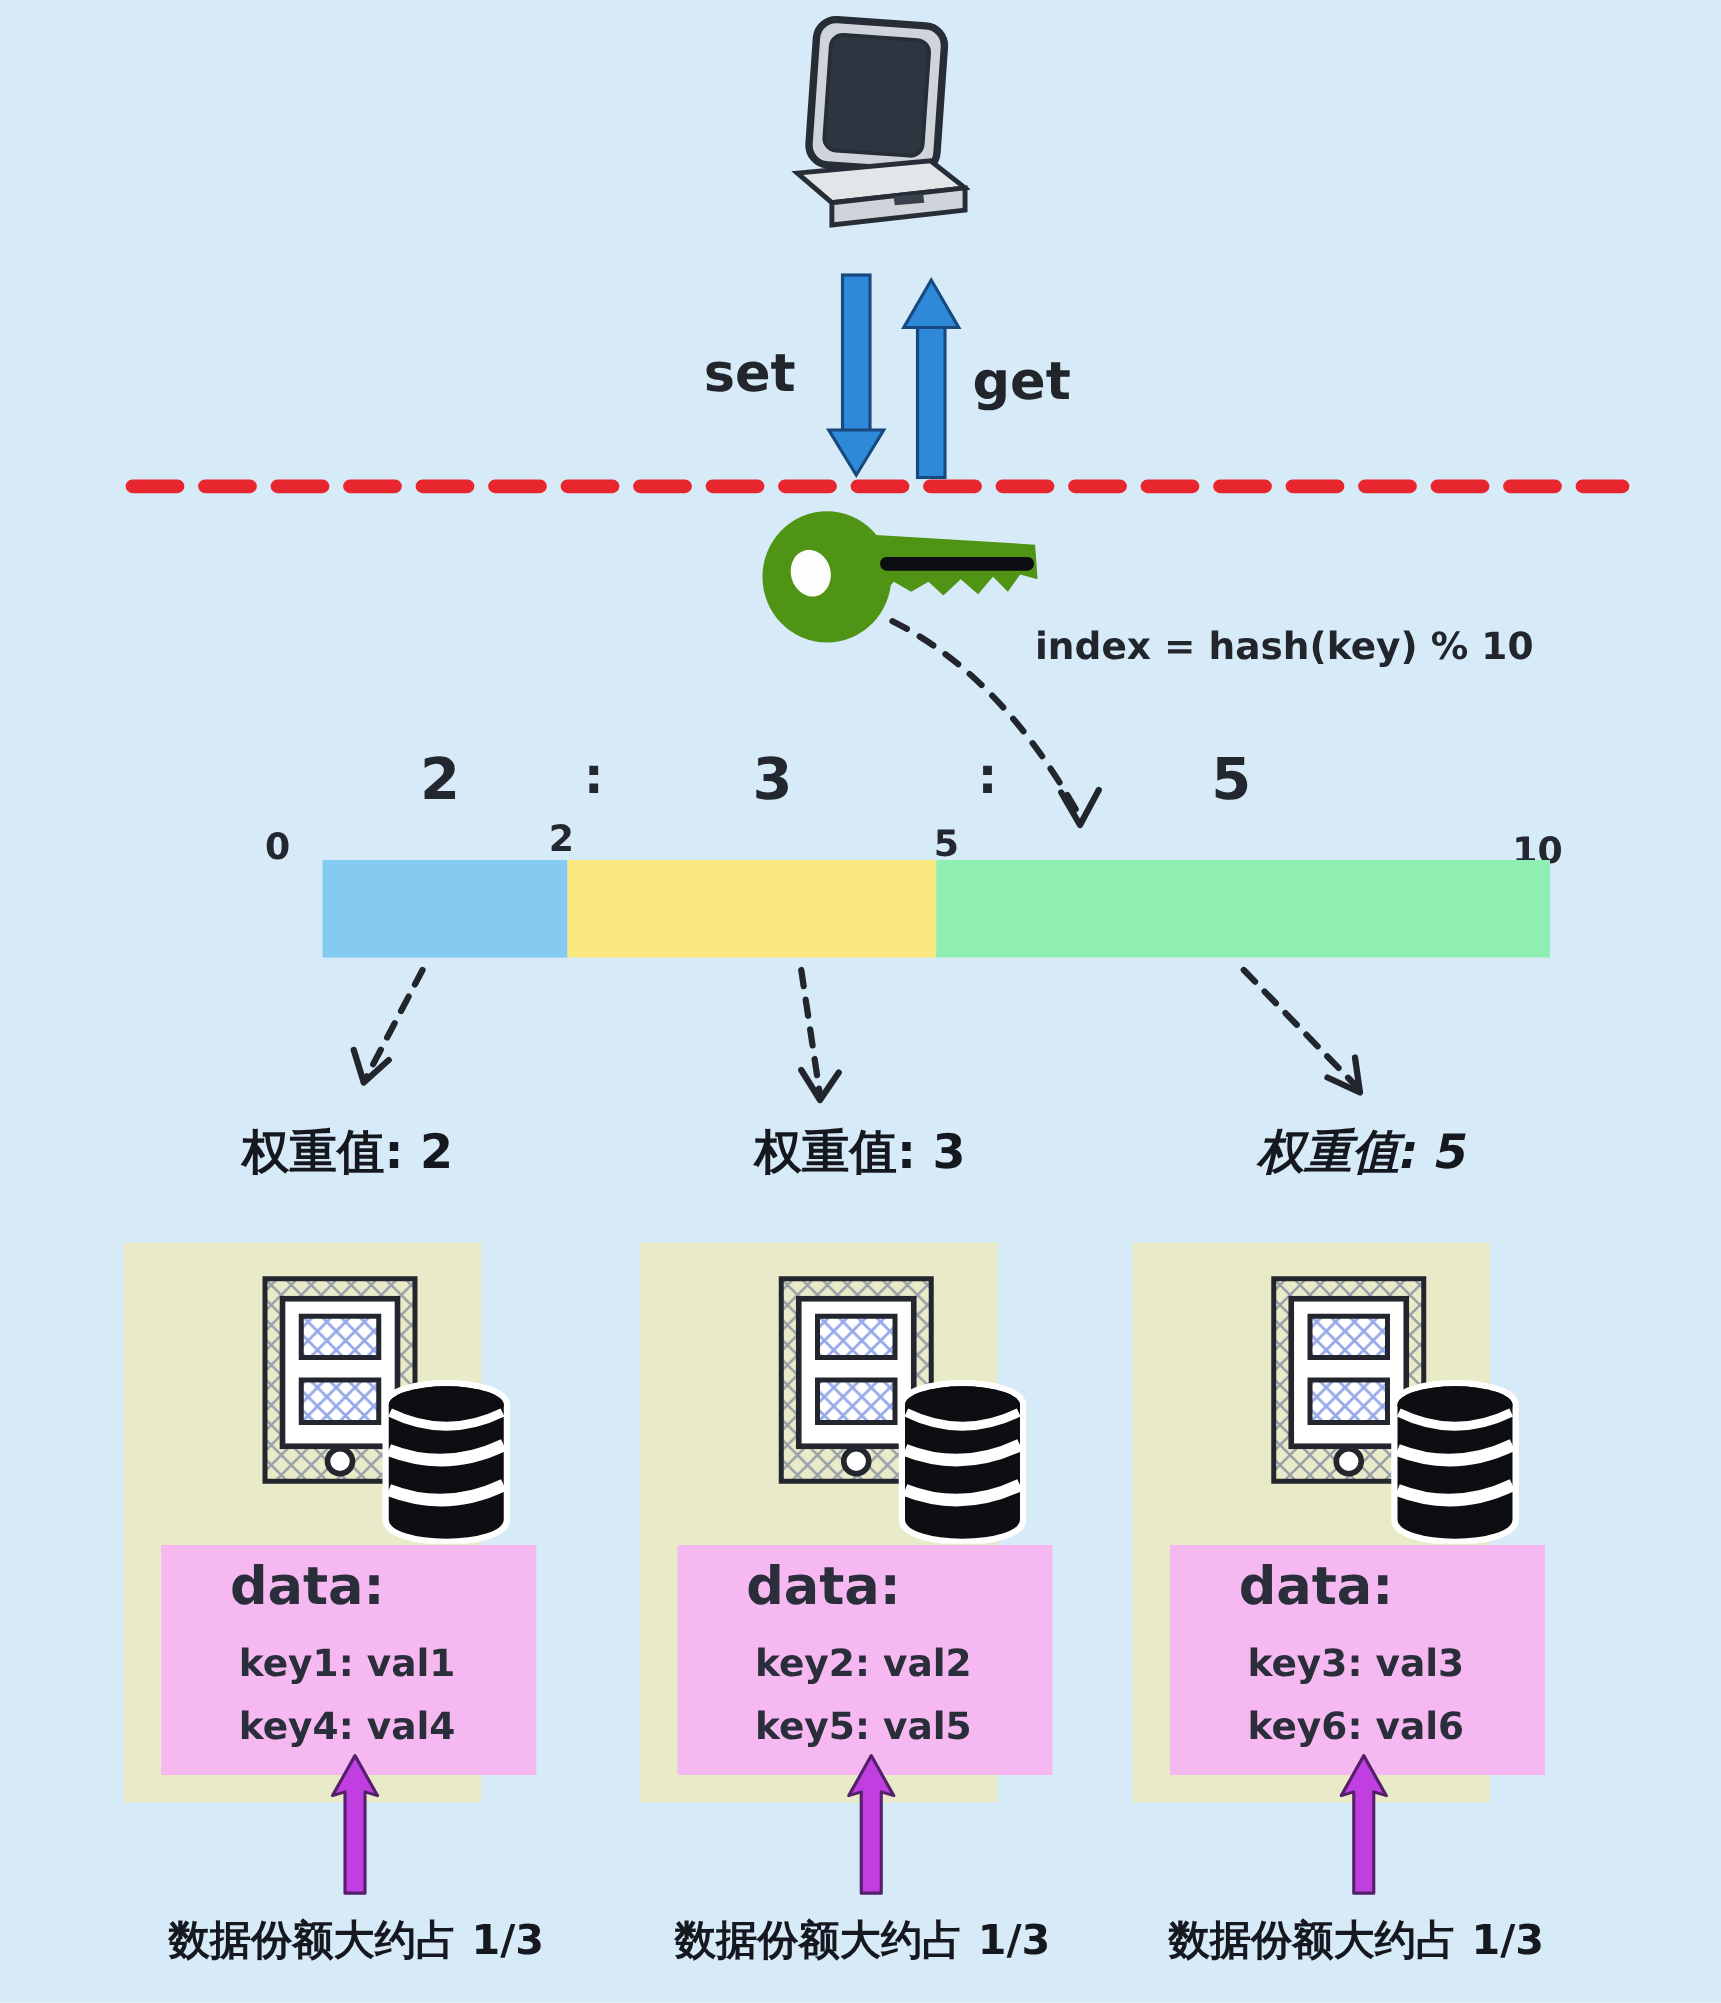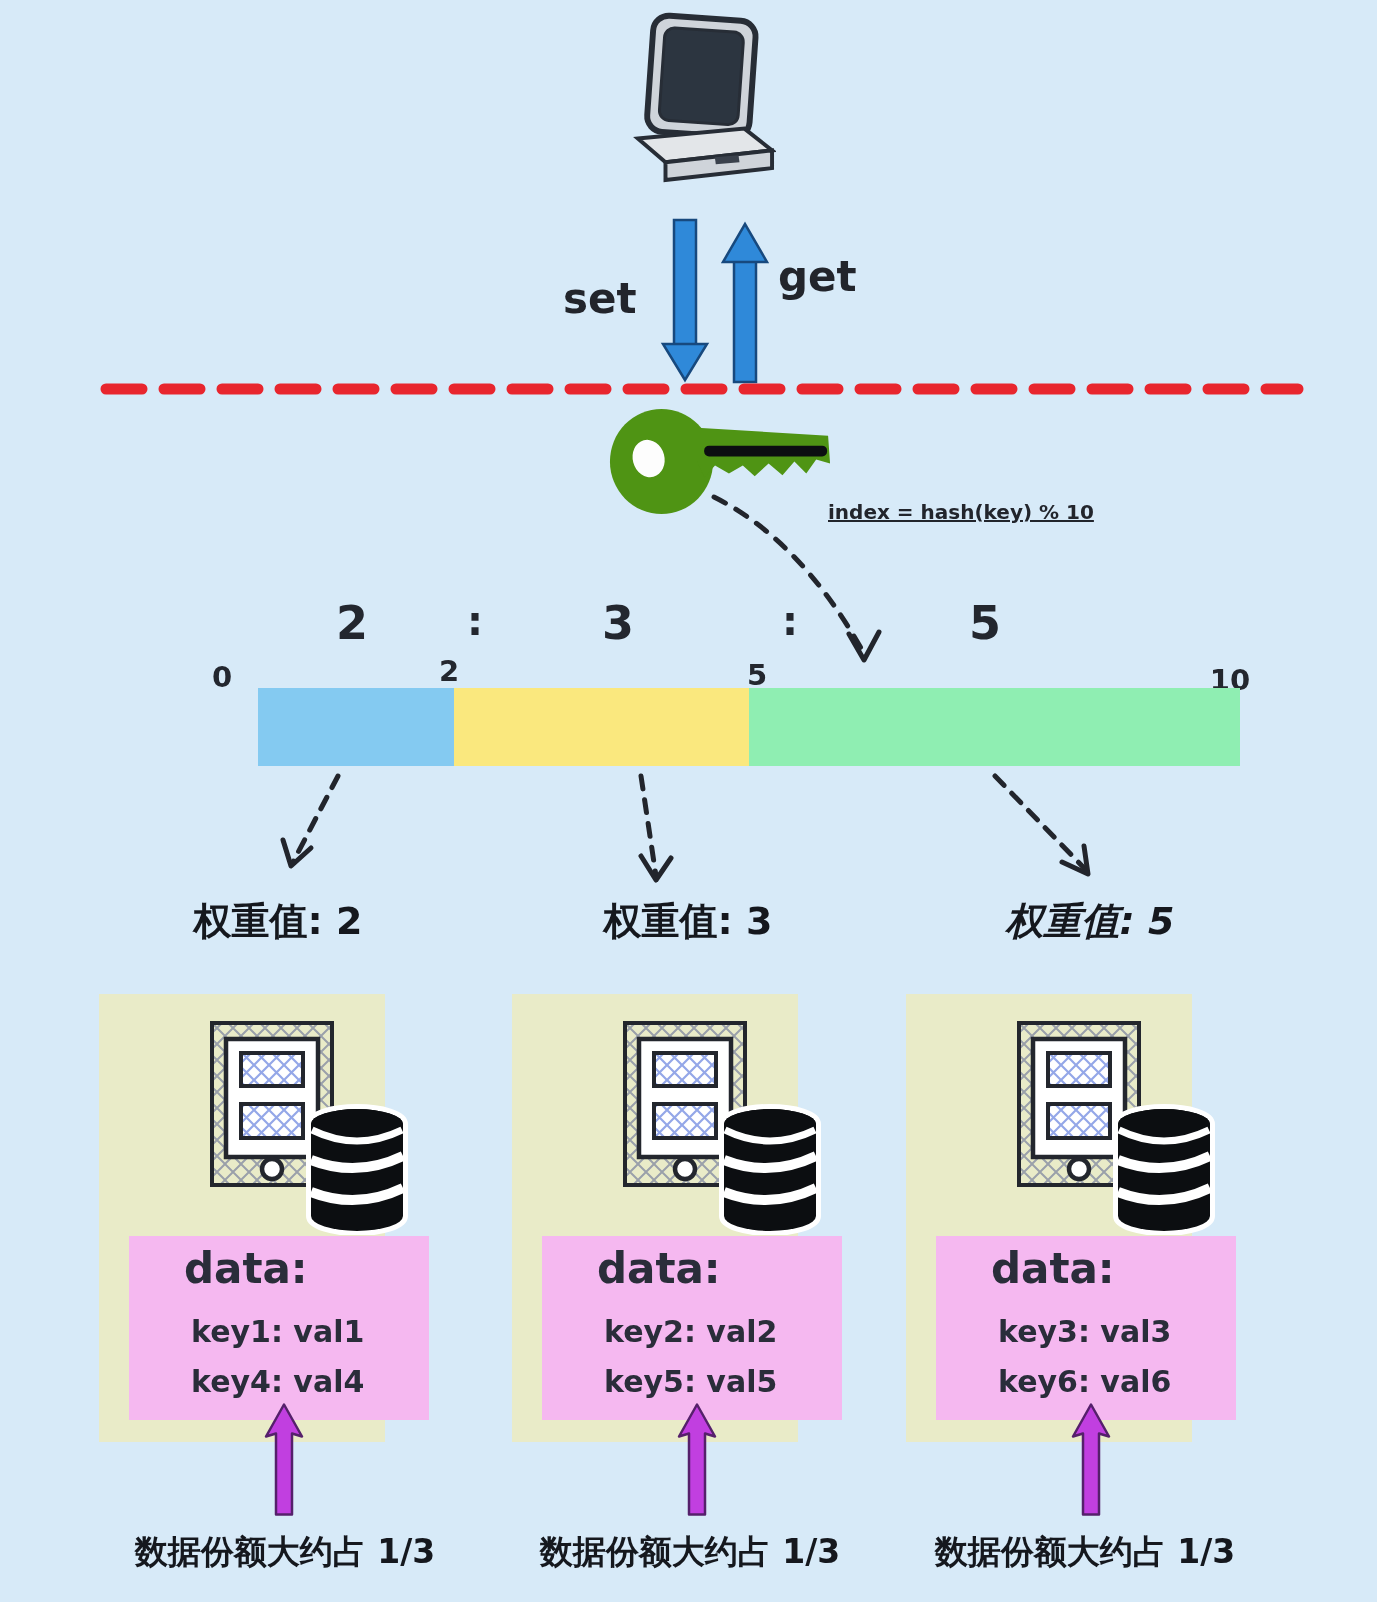--- a/index.html
+++ b/index.html
@@ -8,22 +8,22 @@
   .abs{position:absolute;}
   .ctr{transform:translateX(-50%);}
   .red-label{color:#e6242c;font-weight:700;}
   .hand{font-weight:600;color:#22252c;}
   .cjk-bold{font-weight:700;color:#15181e;}
 
   #client-label{left:828px;top:70px;font-size:50px;letter-spacing:6px;}
   #storage-label{left:925px;top:408px;font-size:48px;letter-spacing:4px;}
 
   #set-label{left:563px;top:274px;font-size:42px;}
-  #get-label{left:778px;top:252px;font-size:42px;}
-  #formula{left:828px;top:500px;font-size:20px;text-decoration:underline;}
+  #get-label{left:778px;top:280px;font-size:42px;}
+  #formula{left:828px;top:500px;font-size:30px;}
 
   .ratio-num{top:596px;font-size:46px;font-weight:700;color:#23272f;}
   .ratio-colon{top:598px;font-size:40px;font-weight:700;color:#23272f;}
   .tick{font-size:29px;font-weight:600;color:#23272f;}
 
   #range-bar{left:258px;top:688px;width:982px;height:78px;display:flex;}
   #range-bar .seg{height:100%;}
   .seg-blue{flex:2;background:#84caf1;}
   .seg-yellow{flex:3;background:#fae87e;}
   .seg-green{flex:5;background:#8feeb2;}

